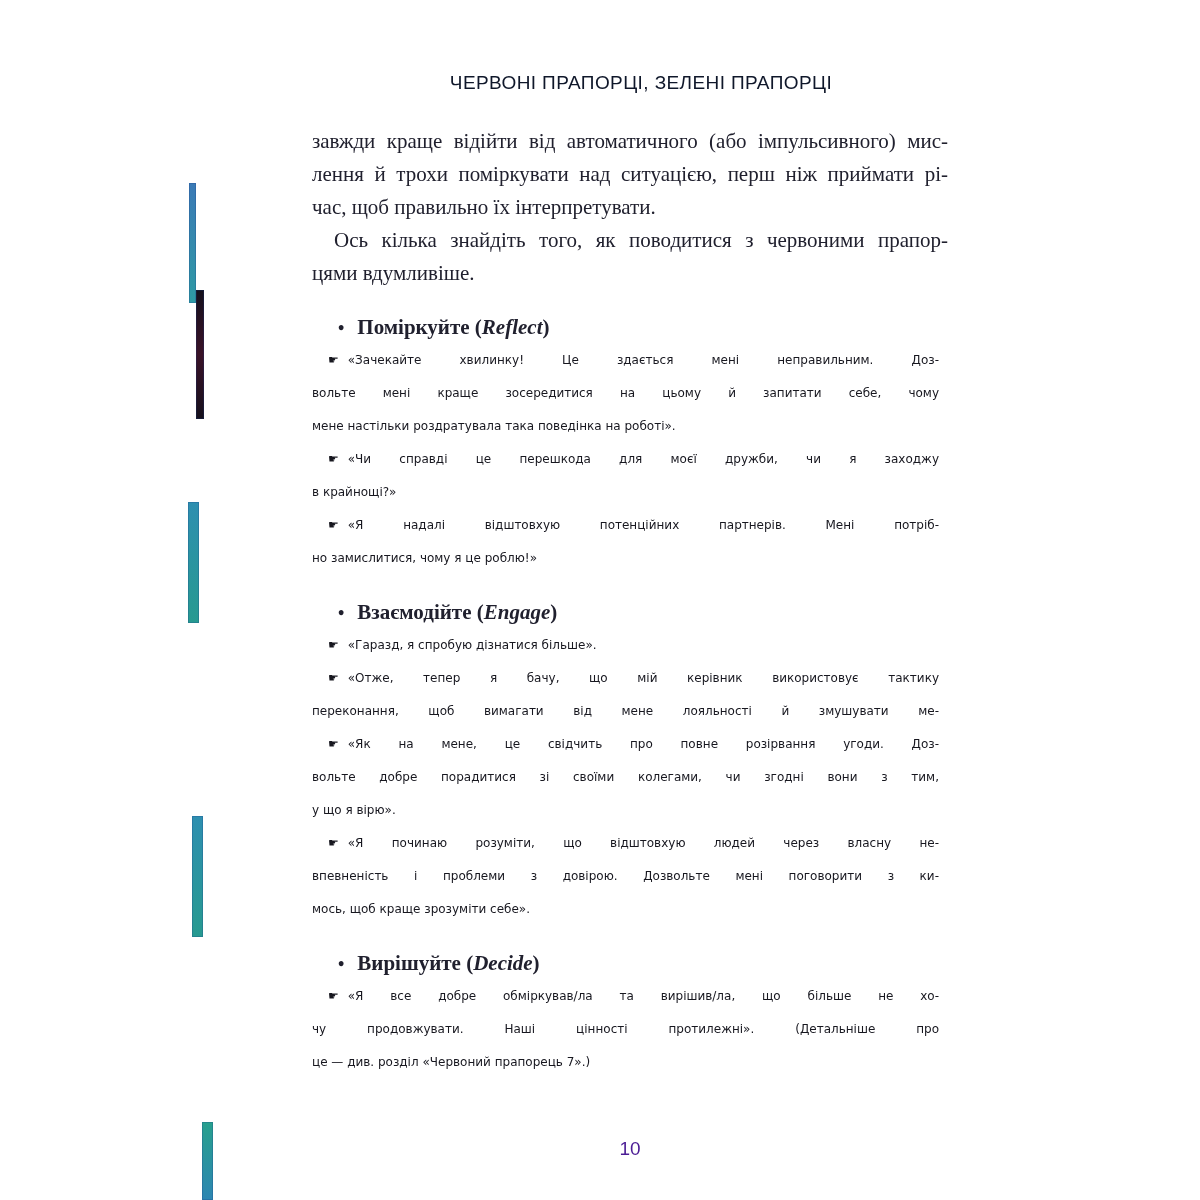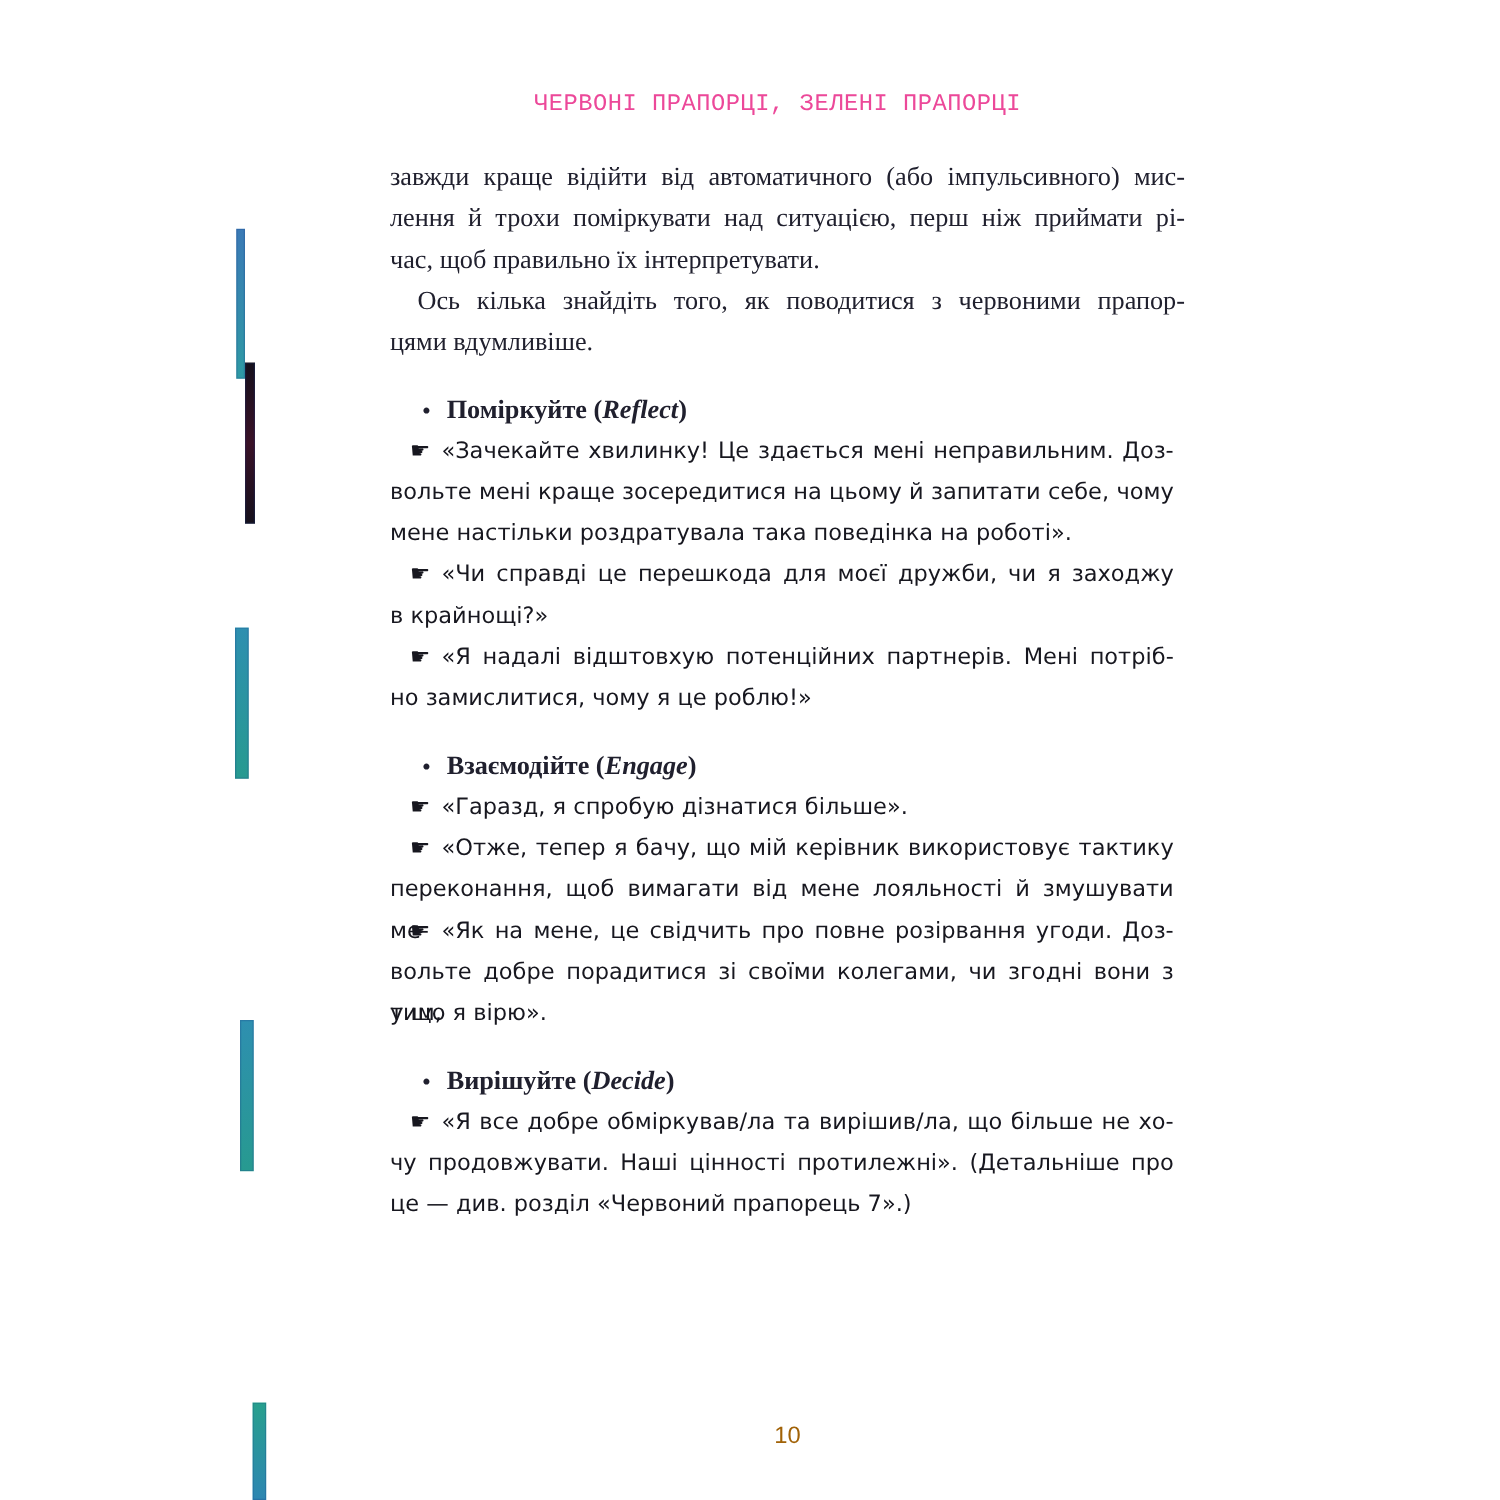--- a/index.html
+++ b/index.html
@@ -7,28 +7,28 @@
     position: relative;
     width: 1200px;
     height: 1200px;
     background: #ffffff;
     overflow: hidden;
     font-family: "Liberation Serif", "DejaVu Serif", serif;
     color: #20202e;
   }
   .running-header {
     position: absolute;
-    left: 274px;
+    left: 293px;
     width: 696px;
     top: 72px;
     text-align: center;
-    font-family: Liberation Mono, monospace;
+    font-family: Liberation Sans, sans-serif;
     font-size: 19px;
     letter-spacing: 0.4px;
-    color: #ec4899;
+    color: #0f172a;
   }
   .body-text {
     position: absolute;
     left: 312px;
     top: 125px;
     width: 636px;
     font-size: 21px;
   }
   .block { margin: 0; }
   .line {
@@ -37,21 +37,21 @@
     text-align: justify;
     text-align-last: justify;
   }
   .line.last {
     text-align-last: left;
   }
   .para.indent .line.first { text-indent: 22px; }
   .para.hand .line.first { text-indent: 16px; }
   .hand {
     font-family: "DejaVu Sans", sans-serif;
-    font-size: 18px;
+    font-size: 12px;
     margin-right: 9px;
     color: #17171f;
   }
   .heading {
     margin-top: 21px;
     height: 33px;
     line-height: 33px;
     font-weight: bold;
     padding-left: 26px;
     text-align: left;
@@ -62,21 +62,21 @@
   }
   .heading i { }
   .page-number {
     position: absolute;
     left: 282px;
     width: 696px;
     top: 1138px;
     text-align: center;
     font-family: "Liberation Sans", "DejaVu Sans", sans-serif;
     font-size: 19px;
-    color: #a16207;
+    color: #4c1d95;
   }
   .mark {
     position: absolute;
     box-shadow: inset 0 0 0 1px rgba(25, 60, 130, 0.25);
   }
 </style>
 </head>
 <body>
 
 <div class="page">
@@ -112,20 +112,25 @@
       </div>
       <div class="block para hand">
         <div class="line first"><span class="hand">☛</span>«Отже, тепер я бачу, що мій керівник використовує тактику</div>
         <div class="line">переконання, щоб вимагати від мене лояльності й змушувати ме-</div>
       </div>
       <div class="block para hand">
         <div class="line first"><span class="hand">☛</span>«Як на мене, це свідчить про повне розірвання угоди. Доз-</div>
         <div class="line">вольте добре порадитися зі своїми колегами, чи згодні вони з тим,</div>
         <div class="line last">у що я вірю».</div>
       </div>
+      <div class="block para hand">
+        <div class="line first"><span class="hand">☛</span>«Я починаю розуміти, що відштовхую людей через власну не-</div>
+        <div class="line">впевненість і проблеми з довірою. Дозвольте мені поговорити з ки-</div>
+        <div class="line last">мось, щоб краще зрозуміти себе».</div>
+      </div>
       <div class="block heading"><span class="dot">•</span><b>Вирішуйте (<i>Decide</i>)</b></div>
       <div class="block para hand">
         <div class="line first"><span class="hand">☛</span>«Я все добре обміркував/ла та вирішив/ла, що більше не хо-</div>
         <div class="line">чу продовжувати. Наші цінності протилежні». (Детальніше про</div>
         <div class="line last">це — див. розділ «Червоний прапорець 7».)</div>
       </div>
     </div>
 
   <div class="page-number">10</div>
 

